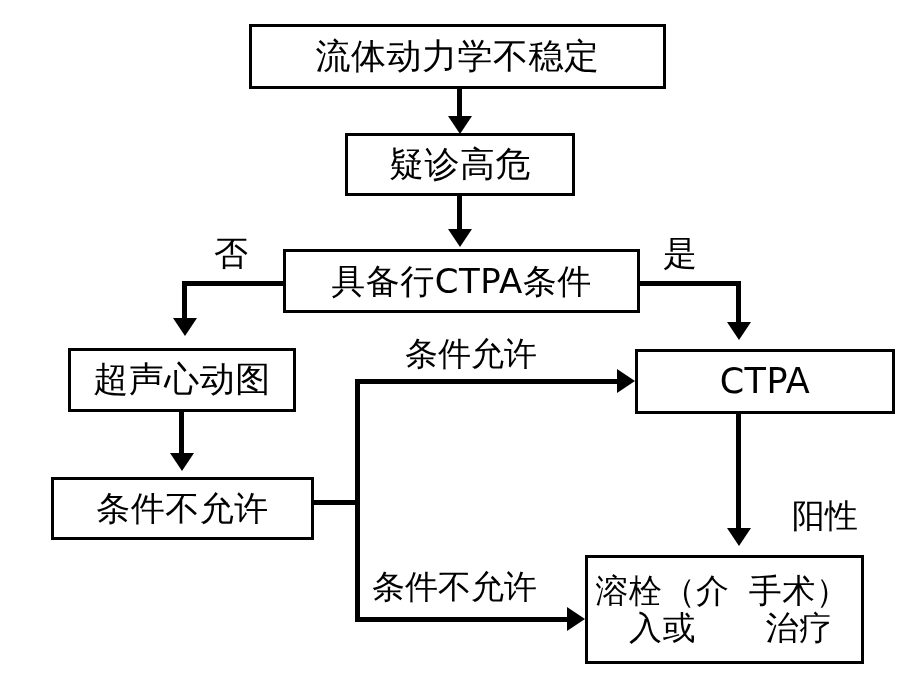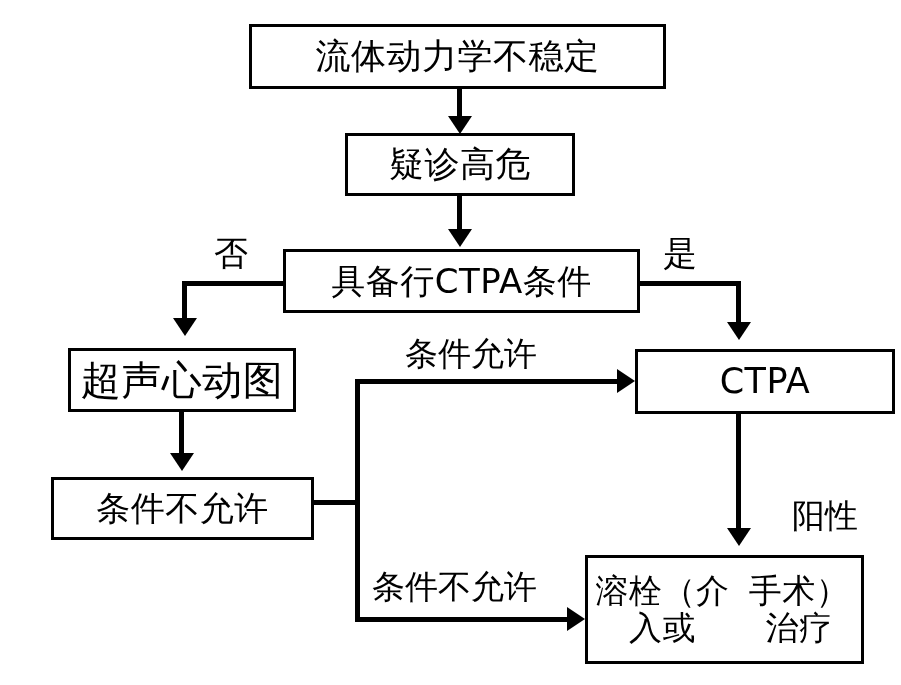--- a/index.html
+++ b/index.html
@@ -79,21 +79,21 @@
   </div>
 
   <div class="node" style="left:283px; top:249px; width:357px; height:64px; font-size:34px;">
     <span>具备行CTPA条件</span>
   </div>
 
   <div class="node" style="left:345px; top:133px; width:230px; height:63px; font-size:35px;">
     <span>疑诊高危</span>
   </div>
 
-  <div class="node" style="left:68px; top:348px; width:228px; height:64px; font-size:40px;">
+  <div class="node" style="left:68px; top:348px; width:228px; height:64px; font-size:35px;">
     <span>超声心动图</span>
   </div>
 
   <div class="node" style="left:51px; top:477px; width:263px; height:63px; font-size:34px;">
     <span>条件不允许</span>
   </div>
 
   <div class="node" style="left:635px; top:349px; width:260px; height:65px; font-size:35px;">
     <span>CTPA</span>
   </div>

